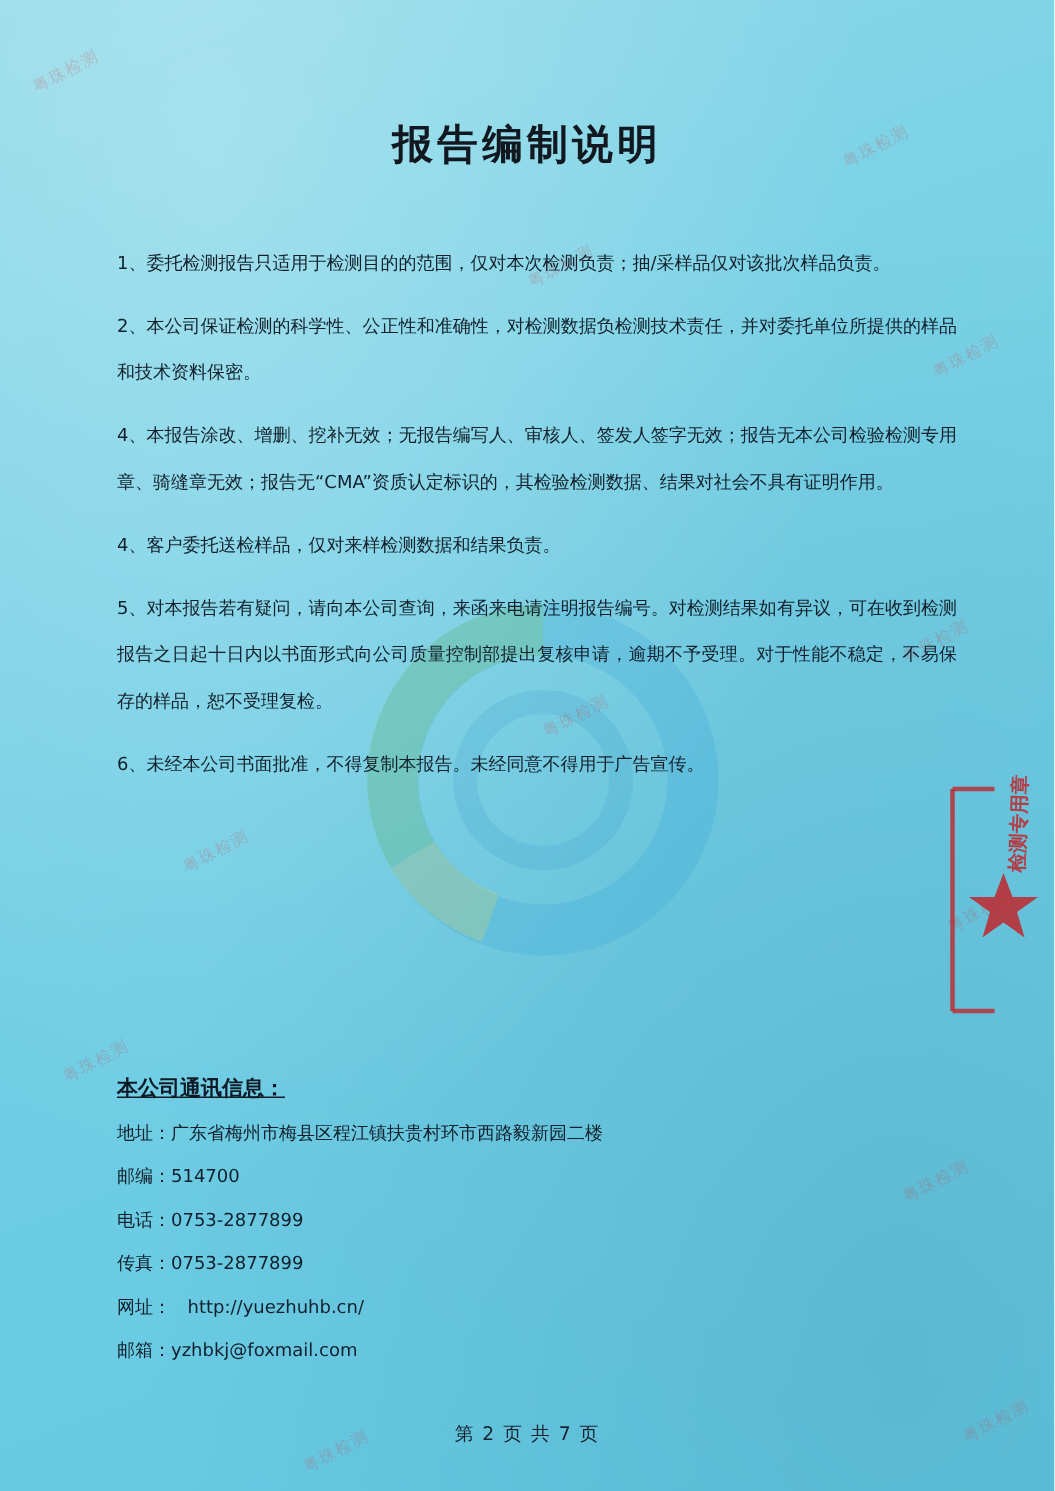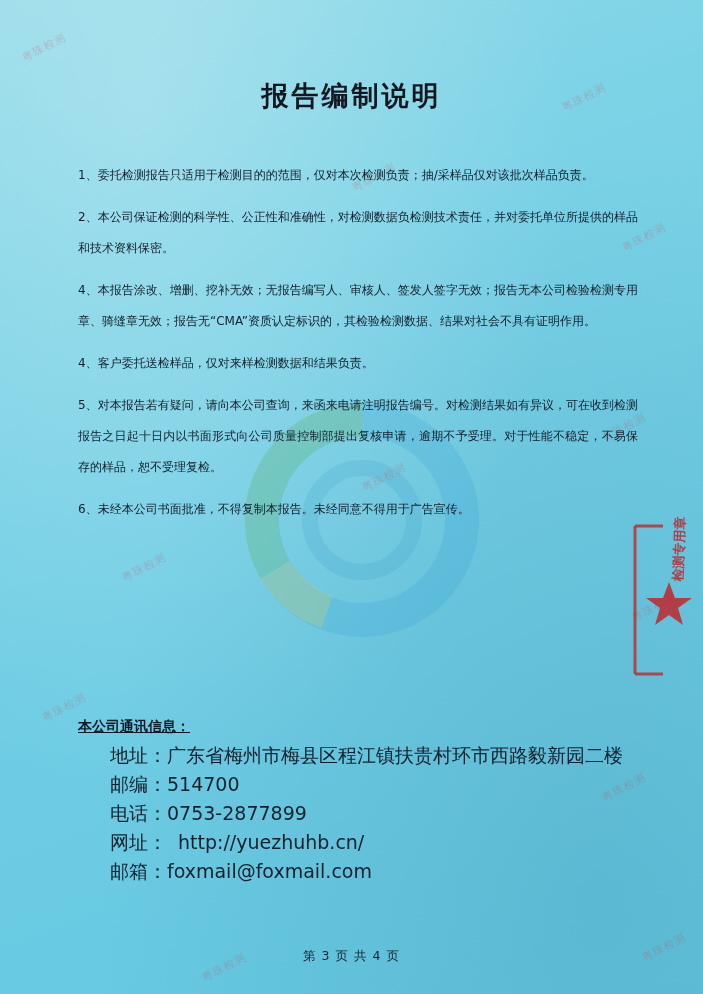--- a/index.html
+++ b/index.html
@@ -90,25 +90,24 @@
   }
   .contact-heading {
     font-size: 14px;
     font-weight: bold;
     color: #0e1b26;
     line-height: 29px;
     font-family: "DejaVu Sans", sans-serif;
     text-decoration: underline;
   }
   .contact-line {
-    font-size: 19px;
+    font-size: 12px;
     color: #11202c;
     line-height: 29px;
     font-family: "DejaVu Sans", sans-serif;
-    margin-left: 32px;
   }
   .contact-line .lbl { }
   .contact-line .val { }
   .contact-line a {
     color: #11202c;
     text-decoration: none;
     padding-left: 11px;
   }
   .footer {
     position: absolute;
@@ -189,31 +188,34 @@
       </div>
 
       <div class="contact-line">
         <span class="lbl">邮编：</span><span class="val">514700</span>
       </div>
 
       <div class="contact-line">
         <span class="lbl">电话：</span><span class="val">0753-2877899</span>
       </div>
 
+      <div class="contact-line">
+        <span class="lbl">传真：</span><span class="val">0753-2877899</span>
+      </div>
 
       <div class="contact-line">
         <span class="lbl">网址：</span><a href="#">http://yuezhuhb.cn/</a>
       </div>
 
       <div class="contact-line">
-        <span class="lbl">邮箱：</span><span class="val">foxmail@foxmail.com</span>
+        <span class="lbl">邮箱：</span><span class="val">yzhbkj@foxmail.com</span>
       </div>
     </div>
 
-    <div class="footer">第 3 页 共 4 页</div>
+    <div class="footer">第 2 页 共 7 页</div>
   </div>
 
   <div class="seal">
     <svg width="110" height="160" viewBox="0 0 110 160" xmlns="http://www.w3.org/2000/svg">
       <path d="M12 6 L12 154" stroke="#c0272d" stroke-width="3" fill="none" opacity="0.8"></path>
       <path d="M12 6 L40 6" stroke="#c0272d" stroke-width="3" fill="none" opacity="0.8"></path>
       <path d="M12 154 L40 154" stroke="#c0272d" stroke-width="3" fill="none" opacity="0.8"></path>
       <polygon points="46,62 52,78 69,78 55,88 60,105 46,95 32,105 37,88 23,78 40,78" fill="#c0272d" opacity="0.85"></polygon>
     </svg>
     <div class="seal-text" style="left:24px; top:20px;">检测专用章</div>

